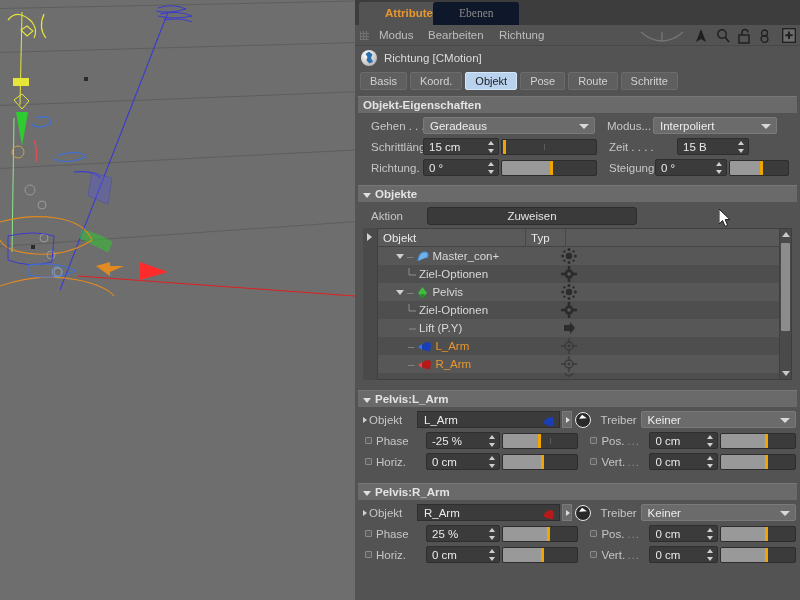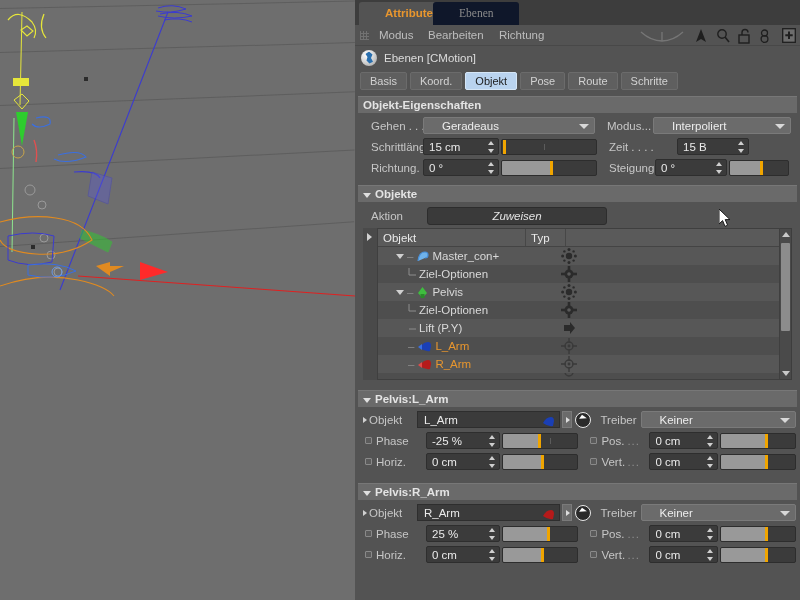--- a/index.html
+++ b/index.html
@@ -78,21 +78,21 @@
   .grp-body { background:#535353; padding:3px 4px 4px 4px; }
 
   
   .row { display:flex; align-items:center; height:19px; margin-bottom:2px; }
   .lbl { font-size:11.5px; color:#c6c6c6; white-space:nowrap;
      overflow:hidden; flex:none; }
   .dots { color:#8f8f8f; letter-spacing:1px; }
 
   .combo { height:17px; background:#6b6b6b; border:1px solid #7a7a7a;
      border-radius:2px; position:relative; display:flex; align-items:center;
-     padding-left:18px; font-size:11.5px; color:#ededed; }
+     padding-left:6px; font-size:11.5px; color:#ededed; }
   .combo .arrow { position:absolute; right:5px; top:6px; width:0;height:0;
      border-left:5px solid transparent;border-right:5px solid transparent;
      border-top:5px solid #d8d8d8; }
 
   .numfield { height:17px; background:#3b3b3b; border:1px solid #2e2e2e;
      border-radius:2px; position:relative; display:flex; align-items:center;
      padding-left:5px; font-size:11.5px; color:#eaeaea; }
   .spin { position:absolute; right:3px; top:2px; width:7px; height:12px;
      display:flex; flex-direction:column; justify-content:space-between; }
   .spin i { display:block; width:0;height:0;border-left:3.5px solid transparent;
@@ -309,21 +309,21 @@
           <svg width="14" height="15" viewBox="0 0 14 15">
               <rect x="0.7" y="0.7" width="12.6" height="13.6" stroke="#1f1f1f" fill="#6d6d6d" stroke-width="1.3"></rect>
               <path d="M7 3.5 V11 M3.3 7.3 H10.7" stroke="#1f1f1f" stroke-width="2"></path>
             </svg>
         </span>
       </div>
     </div>
 
     <div class="obj-title">
       <span class="obj-icon"></span>
-      <span>Ebenen [CMotion]</span>
+      <span>Richtung [CMotion]</span>
     </div>
 
     <div class="subtabs">
       <div class="subtab">Basis</div>
       <div class="subtab">Koord.</div>
       <div class="subtab sel">Objekt</div>
       <div class="subtab">Pose</div>
       <div class="subtab">Route</div>
       <div class="subtab">Schritte</div>
     </div>
@@ -333,21 +333,21 @@
     </div>
     <div class="grp-body">
 
       <div class="row">
         <span class="lbl" style="width:64px;padding-left:12px;">Gehen . . . . .</span>
         <div class="combo" style="width:172px;">
           <span>Geradeaus</span>
           <i class="arrow"></i>
         </div>
         <span class="lbl" style="width:58px;padding-left:12px;">Modus...</span>
-        <div class="combo" style="width:138px;">
+        <div class="combo" style="width:124px;">
           <span>Interpoliert</span>
           <i class="arrow"></i>
         </div>
       </div>
 
       <div class="row">
         <span class="lbl" style="width:64px;padding-left:12px;">Schrittlänge</span>
         <div class="numfield" style="width:76px;">
           <span>15 cm</span>
           <span class="spin">
@@ -398,21 +398,21 @@
     </div>
 
     <div class="grp open">
       <i class="tri"></i>
       <span>Objekte</span>
     </div>
     <div class="grp-body" style="padding-top:4px;">
 
       <div class="row" style="height:20px;">
         <span class="lbl" style="width:58px;padding-left:12px;">Aktion</span>
-        <div class="btn" style="width:180px;margin-left:10px;font-style:italic;">
+        <div class="btn" style="width:210px;margin-left:10px;">
           <span>Zuweisen</span>
         </div>
       </div>
 
       <div class="tree-wrap">
         <div class="tree-gutter">
           <i class="tri"></i>
         </div>
         <div class="tree">
           <div class="thead">

